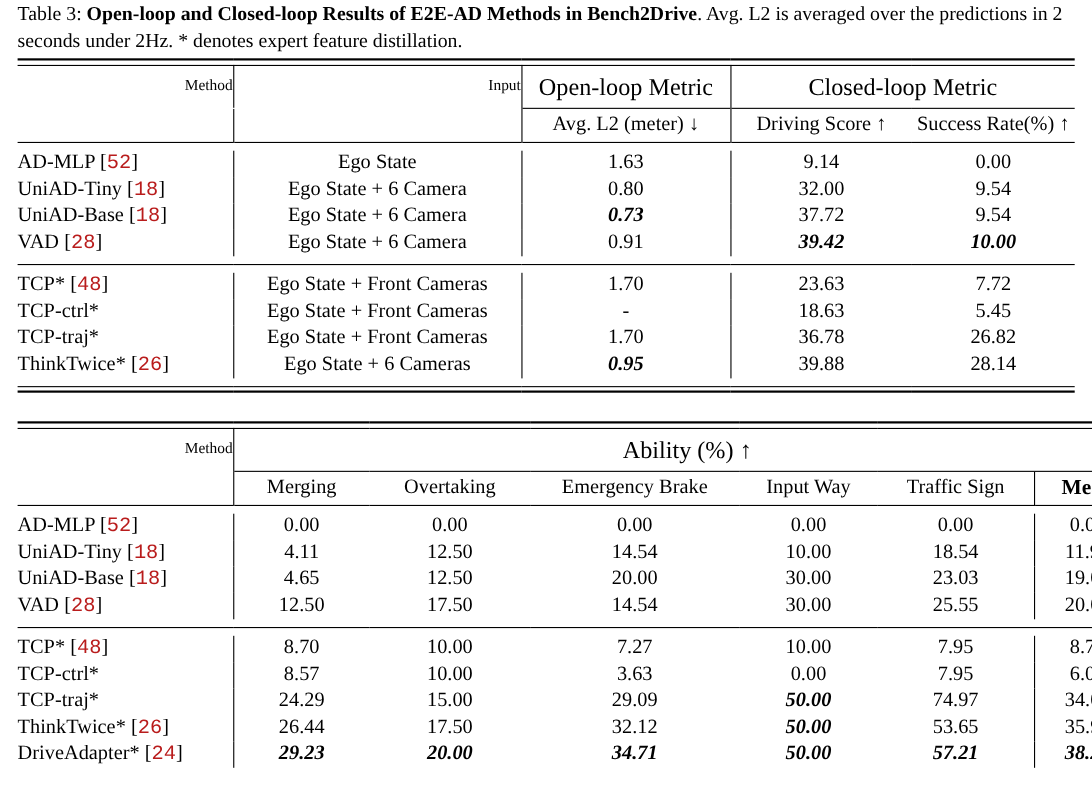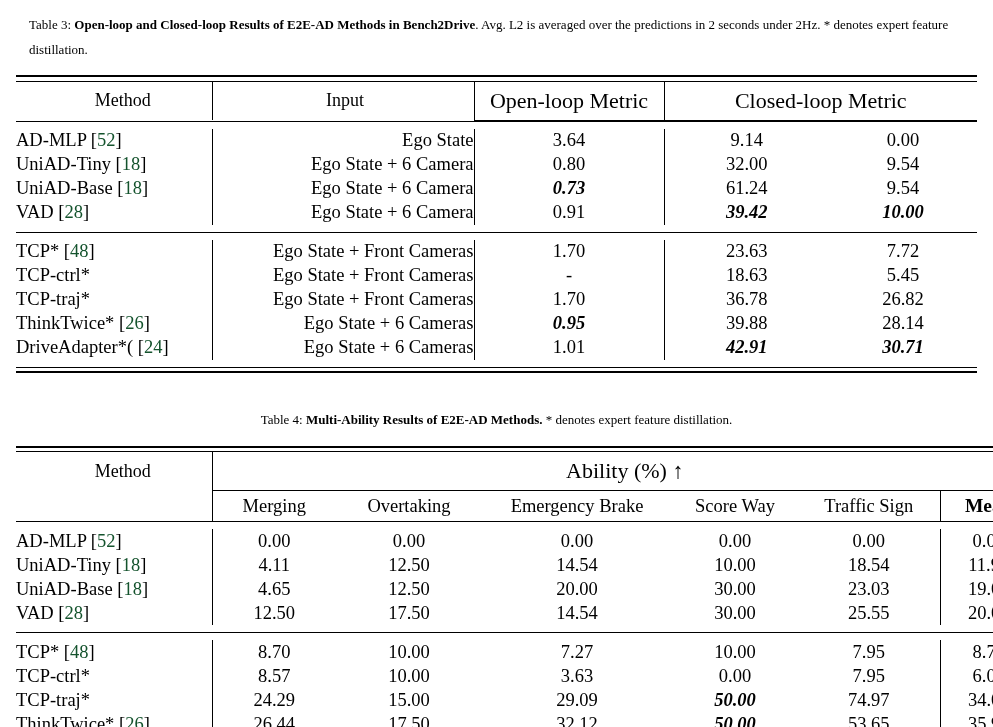--- a/index.html
+++ b/index.html
@@ -17,24 +17,24 @@
   .page {
     position: relative;
     width: 993px;
     height: 727px;
     box-sizing: border-box;
     padding: 0 16px;
   }
 
   
   .caption {
-    font-size: 13px;
+    font-size: 18px;
     line-height: 24.5px;
     text-align: left;
-    margin: 13px;
+    margin: 0;
   }
   .caption.centered { text-align: center; }
   .caption b { font-weight: bold; }
 
   
   table.tbl {
     border-collapse: collapse;
     width: 100%;
     table-layout: fixed;
     font-size: 18.5px;
@@ -65,47 +65,47 @@
     border-top: 1.3px solid #000;
     height: 0;
     font-size: 0;
     line-height: 0;
   }
   .spacer-row td { height: 7px; font-size: 0; line-height: 0; }
 
   
   .h-method, .h-input {
     font-weight: bold;
-    text-align: center;
-    font-size: 18px;
+    text-align: right;
+    font-size: 14px;
   }
   .h-span {
     font-weight: bold;
     text-align: center;
     font-size: 22px;
   }
   .h-sub {
     text-align: center;
     font-size: 18.5px;
   }
   .h-sub.bold { font-weight: bold; font-size: 19.5px; }
 
   .c-method { text-align: left; padding-left: 18px; }
-  .c-input  { text-align: right; padding-left: 12px; }
+  .c-input  { text-align: center; padding-left: 12px; }
   .c-num    { text-align: center; }
   .c-num.b, .c-method.b, .c-input.b { font-weight: bold; font-style: italic; }
 
   
   .vsep { border-left: 1.3px solid #000; }
 
   .data-row td { height: 24px; }
   .hdr-row-tall td { height: 38px; }
   .hdr-row td { height: 30px; }
 
-  .cite { color: #14532d; }
+  .cite { color: #b91c1c; font-family: Liberation Mono, monospace; }
 
   
   .cmid {
     height: 0;
     font-size: 0;
     line-height: 0;
   }
   .cmid.on { border-top: 1.3px solid #000; }
 
   .tbl-block { margin-top: 4px; }
@@ -142,49 +142,56 @@
         <td class="h-span vsep" colspan="2">Closed-loop Metric</td>
       </tr>
 
       <tr>
         <td class="cmid"></td>
         <td class="cmid"></td>
         <td class="cmid on"></td>
         <td class="cmid on" colspan="2"></td>
       </tr>
 
+      <tr class="hdr-row">
+        <td></td>
+        <td class="vsep"></td>
+        <td class="h-sub vsep">Avg. L2 (meter) ↓</td>
+        <td class="h-sub vsep">Driving Score ↑</td>
+        <td class="h-sub">Success Rate(%) ↑</td>
+      </tr>
 
       <tr>
         <td class="rule-single" colspan="5"></td>
       </tr>
       <tr class="spacer-row">
             <td colspan="5"></td>
           </tr>
 
       </tbody>
         <tbody id="t3g1">
           <tr class="data-row">
             <td class="c-method"><span>AD-MLP</span> [<span class="cite">52</span>]</td>
             <td class="c-input vsep">Ego State</td>
-            <td class="c-num vsep">3.64</td>
+            <td class="c-num vsep">1.63</td>
             <td class="c-num vsep">9.14</td>
             <td class="c-num">0.00</td>
           </tr>
           <tr class="data-row">
             <td class="c-method"><span>UniAD-Tiny</span> [<span class="cite">18</span>]</td>
             <td class="c-input vsep">Ego State + 6 Camera</td>
             <td class="c-num vsep">0.80</td>
             <td class="c-num vsep">32.00</td>
             <td class="c-num">9.54</td>
           </tr>
           <tr class="data-row">
             <td class="c-method"><span>UniAD-Base</span> [<span class="cite">18</span>]</td>
             <td class="c-input vsep">Ego State + 6 Camera</td>
             <td class="c-num b vsep">0.73</td>
-            <td class="c-num vsep">61.24</td>
+            <td class="c-num vsep">37.72</td>
             <td class="c-num">9.54</td>
           </tr>
           <tr class="data-row">
             <td class="c-method"><span>VAD</span> [<span class="cite">28</span>]</td>
             <td class="c-input vsep">Ego State + 6 Camera</td>
             <td class="c-num vsep">0.91</td>
             <td class="c-num b vsep">39.42</td>
             <td class="c-num b">10.00</td>
           </tr>
         </tbody>
@@ -223,47 +230,36 @@
             <td class="c-num vsep">36.78</td>
             <td class="c-num">26.82</td>
           </tr>
           <tr class="data-row">
             <td class="c-method"><span>ThinkTwice*</span> [<span class="cite">26</span>]</td>
             <td class="c-input vsep">Ego State + 6 Cameras</td>
             <td class="c-num b vsep">0.95</td>
             <td class="c-num vsep">39.88</td>
             <td class="c-num">28.14</td>
           </tr>
-          <tr class="data-row">
-            <td class="c-method"><span>DriveAdapter*(</span> [<span class="cite">24</span>]</td>
-            <td class="c-input vsep">Ego State + 6 Cameras</td>
-            <td class="c-num vsep">1.01</td>
-            <td class="c-num b vsep">42.91</td>
-            <td class="c-num b">30.71</td>
-          </tr>
         </tbody>
 
       <tbody>
           <tr class="spacer-row">
             <td colspan="5"></td>
           </tr>
       <tr>
         <td class="rule-bottom" colspan="5"></td>
       </tr>
     </tbody>
       </table>
   </div>
 
   <div style="height:22px"></div>
 
   <div>
-    <p class="caption centered">
-      <span>Table 4:</span>
-      <b>Multi-Ability Results of E2E-AD Methods.</b><span> * denotes expert feature distillation.</span>
-    </p>
 
     <table class="tbl tbl-block">
       <colgroup>
         <col style="width:196px">
         <col style="width:124px">
         <col style="width:146px">
         <col style="width:190px">
         <col style="width:126px">
         <col style="width:142px">
         <col style="width:97px">
@@ -282,21 +278,21 @@
       <tr>
         <td class="cmid"></td>
         <td class="cmid on" colspan="6"></td>
       </tr>
 
       <tr class="hdr-row">
         <td></td>
         <td class="h-sub vsep">Merging</td>
         <td class="h-sub">Overtaking</td>
         <td class="h-sub">Emergency Brake</td>
-        <td class="h-sub">Score Way</td>
+        <td class="h-sub">Input Way</td>
         <td class="h-sub">Traffic Sign</td>
         <td class="h-sub bold vsep">Mean</td>
       </tr>
 
       <tr>
         <td class="rule-single" colspan="7"></td>
       </tr>
       <tr class="spacer-row">
             <td colspan="7"></td>
           </tr>

